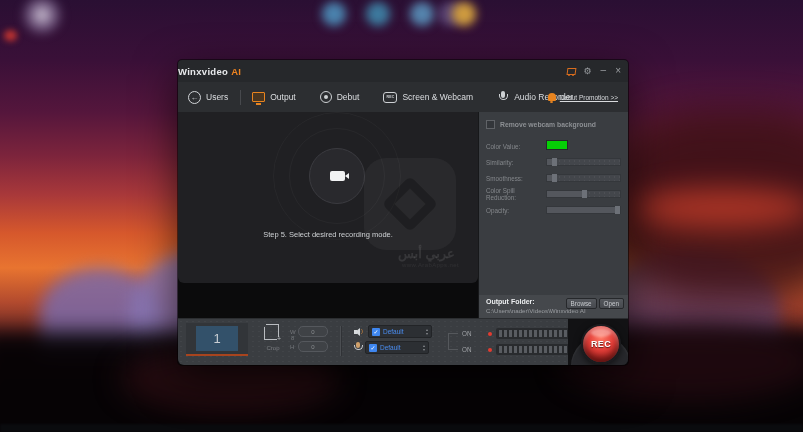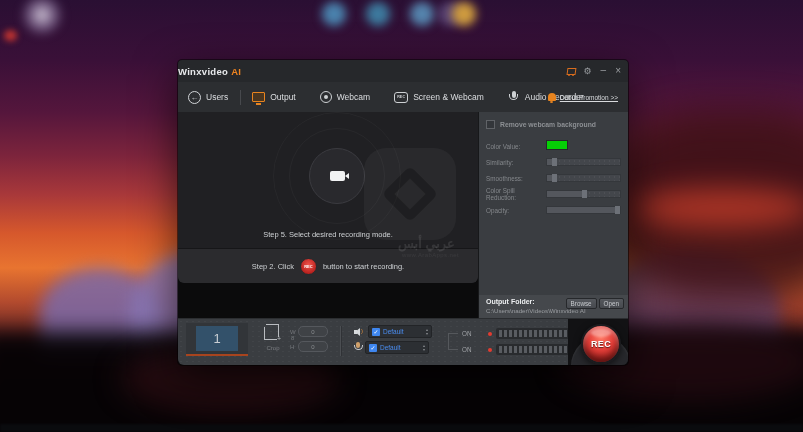--- a/index.html
+++ b/index.html
@@ -71,21 +71,21 @@
   .main-left { position:absolute; left:0; top:0; width:300px; height:206px; background:#0b0b0c; }
   .stage { position:absolute; left:0; top:0; width:300px; height:171px; background:#202023; border-radius:0 0 6px 6px; overflow:hidden; }
   .ring { position:absolute; border:1px solid rgba(255,255,255,.035); border-radius:50%; }
   .r1 { left:111px; top:16px; width:96px; height:96px; }
   .r2 { left:95px; top:0px; width:128px; height:128px; }
   .cam-circle { position:absolute; left:131px; top:36px; width:56px; height:56px; border-radius:50%;
     background:#29292d; border:1.5px solid #3b3b40; display:flex; align-items:center; justify-content:center; }
   .cam-glyph { position:relative; width:15px; height:10px; background:#f2f3f4; border-radius:2px; }
   .cam-glyph::after { content:""; position:absolute; right:-4px; top:1.5px; width:0; height:0;
     border-top:3.5px solid transparent; border-bottom:3.5px solid transparent; border-right:4.5px solid #f2f3f4; }
-  .watermark { position:absolute; left:186px; top:36px; width:110px; height:110px; pointer-events:none; }
+  .watermark { position:absolute; left:186px; top:46px; width:110px; height:110px; pointer-events:none; }
   .wm-box { position:absolute; left:0; top:0; width:92px; height:92px; background:rgba(255,255,255,.045); border-radius:22px; display:flex; align-items:center; justify-content:center; overflow:hidden; }
   .wm-diamond { width:40px; height:40px; border:9px solid rgba(0,0,0,.25); transform:rotate(45deg); border-radius:6px; }
   .wm-title { position:absolute; left:34px; top:88px; font-size:13px; font-weight:bold; color:rgba(255,255,255,.10); white-space:nowrap; }
   .wm-url { position:absolute; left:38px; top:104px; font-size:6px; color:rgba(255,255,255,.07); letter-spacing:.4px; white-space:nowrap; }
   .step1 { position:absolute; left:0; right:0; bottom:44px; text-align:center; font-size:7.5px; color:#cdd0d3; }
   .step2-strip { position:absolute; left:0; bottom:0; width:300px; height:35px; background:#2b2b2e; border-top:1px solid #161618;
     border-radius:0 0 6px 6px; display:flex; align-items:center; justify-content:center; gap:6px; font-size:7.5px; color:#cdd0d3; }
   .rec-mini { width:17px; height:17px; border-radius:50%; background:radial-gradient(circle at 50% 38%,#f0524a,#b51f1c 75%);
     border:1.5px solid #2a2a2d; color:#fff; font-size:4px; font-weight:bold; display:flex; align-items:center; justify-content:center; }
 
@@ -203,21 +203,21 @@
       <span class="back-circle">←</span>
       <span>Users</span>
     </div>
     <div class="nav-div"></div>
     <div class="nav-item navtab">
       <span class="screen-icon"></span>
       <span>Output</span>
     </div>
     <div class="nav-item navtab">
       <span class="webcam-icon"></span>
-      <span>Webcam</span>
+      <span>Debut</span>
     </div>
     <div class="nav-item navtab">
       <span class="sw-icon">REC</span>
       <span>Screen &amp; Webcam</span>
     </div>
     <div class="nav-item navtab">
       <span class="mic-icon"></span>
       <span>Audio Recorder</span>
     </div>
     <div class="promo">
@@ -229,25 +229,20 @@
   <div class="content">
 
     <div class="main-left">
       <div class="stage">
         <div class="ring r1"></div>
         <div class="ring r2"></div>
         <div class="cam-circle">
           <div class="cam-glyph"></div>
         </div>
         <div class="step1">Step 5. Select desired recording mode.</div>
-        <div class="step2-strip">
-          <span>Step 2. Click</span>
-          <span class="rec-mini">REC</span>
-          <span>button to start recording.</span>
-        </div>
         <div class="watermark">
           <div class="wm-box">
             <div class="wm-diamond"></div>
           </div>
           <div class="wm-title">عربي أبس</div>
           <div class="wm-url">www.ArabApps.net</div>
         </div>
       </div>
     </div>
 

